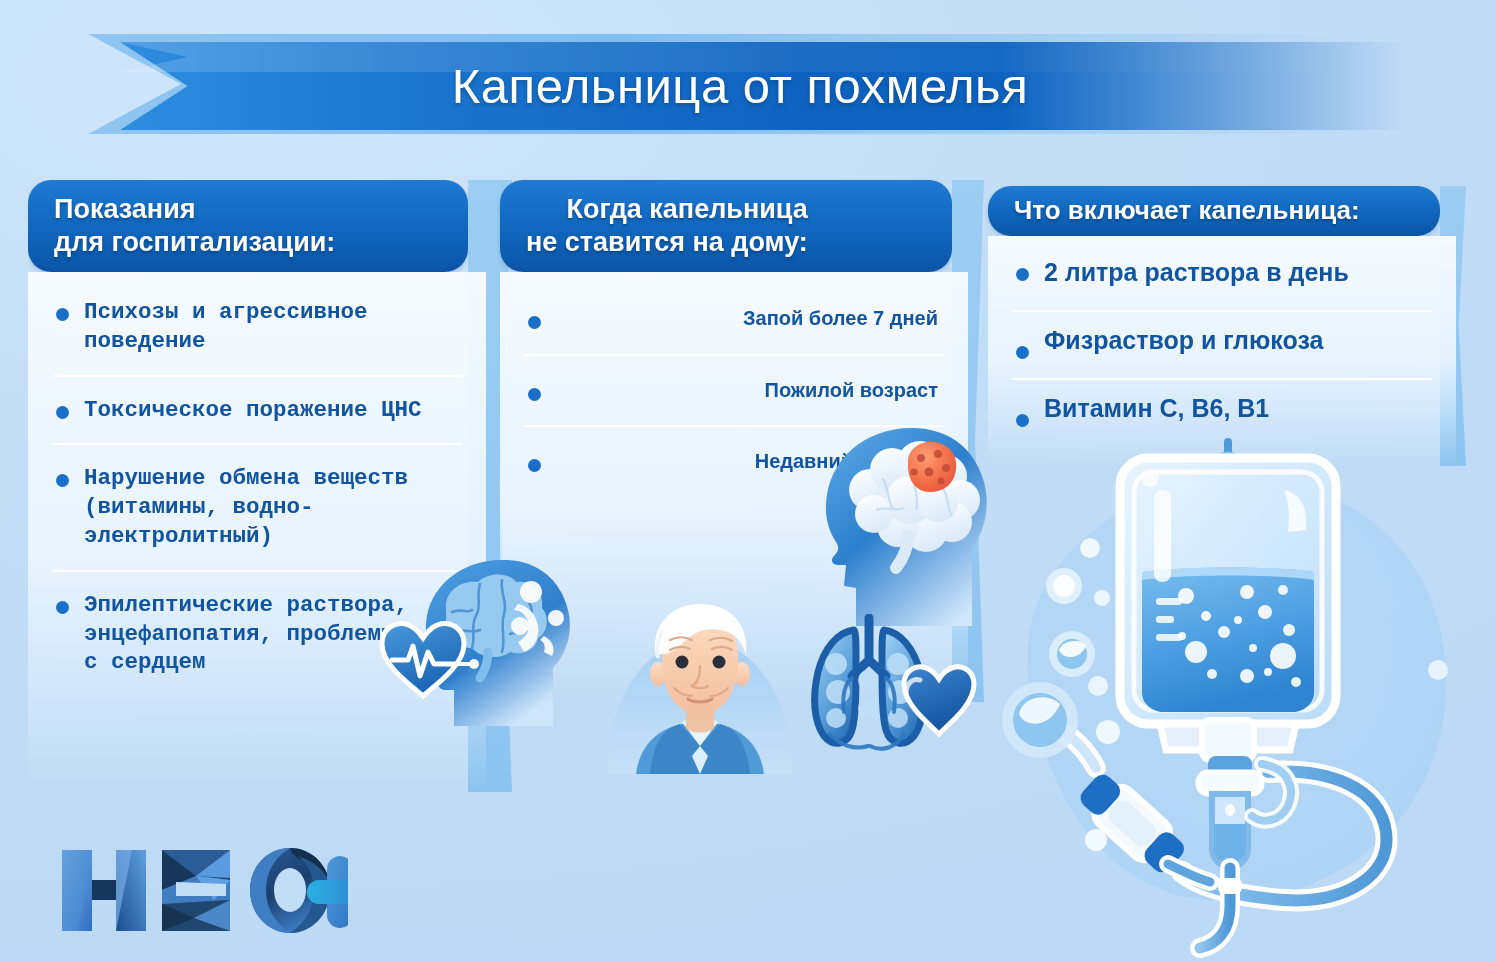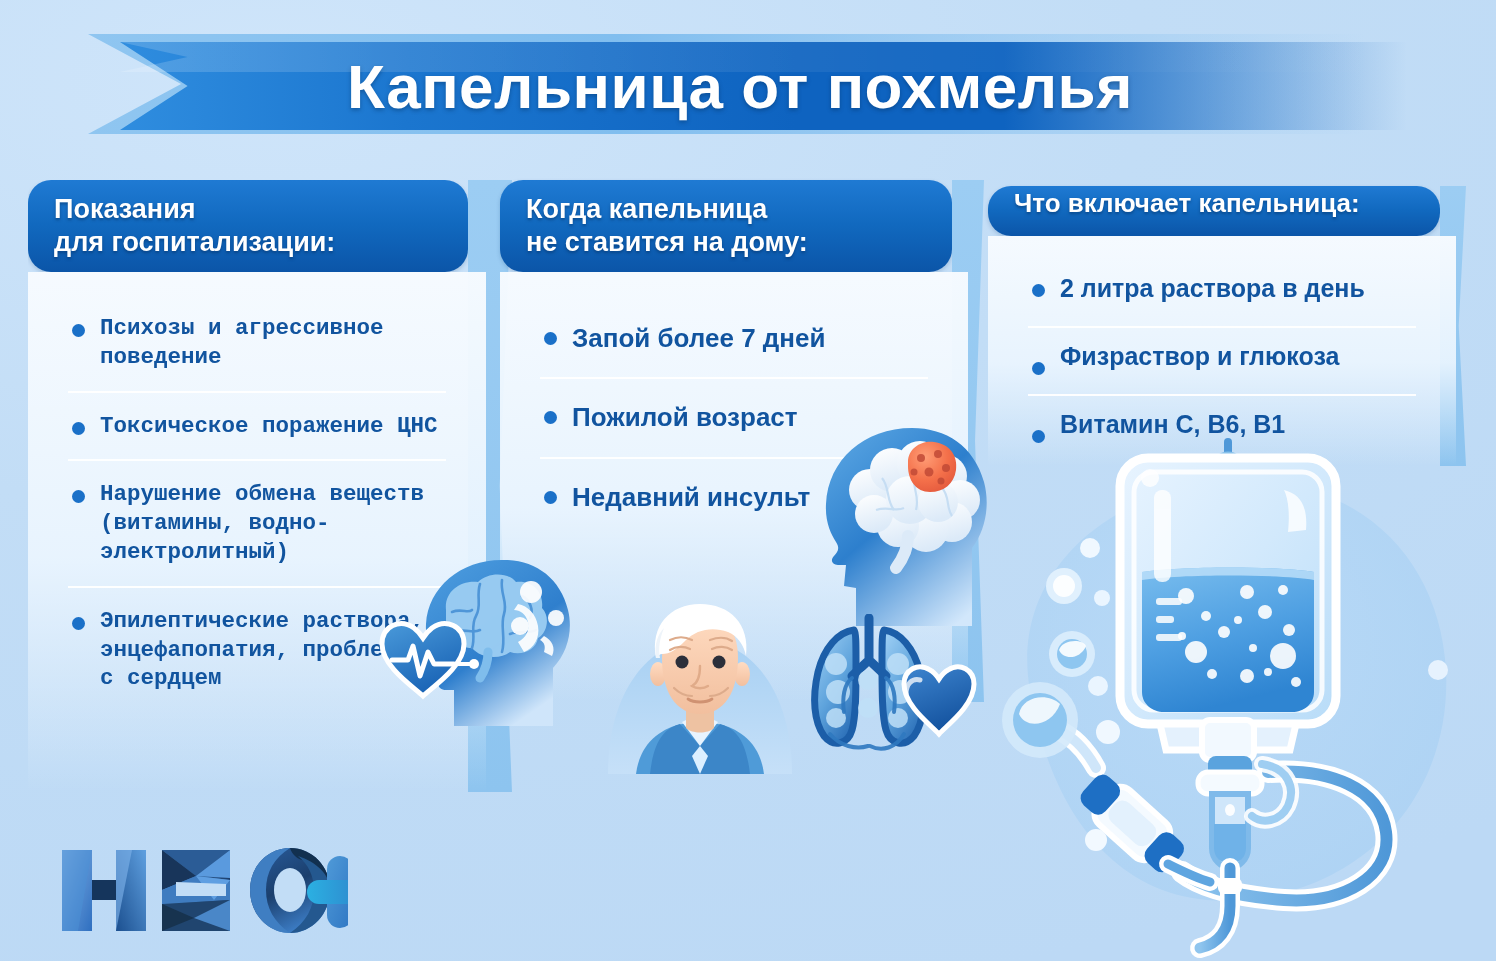--- a/index.html
+++ b/index.html
@@ -31,21 +31,21 @@
     clip-path:polygon(0% 0%, 100% 0%, 100% 100%, 0% 100%, 5.2% 50%);
     display:flex;align-items:center;justify-content:center;
   }
   .ribbon-gloss{
     position:absolute;left:120px;top:14px;width:1300px;height:30px;
     background:linear-gradient(90deg,rgba(255,255,255,.17),rgba(255,255,255,.05) 60%,rgba(255,255,255,0));
     clip-path:polygon(0% 0%, 100% 0%, 100% 100%, 0% 100%, 5.2% 50%);
     pointer-events:none;
   }
   .title-text{
-    font-size:62px;font-weight:bold;color:#ffffff;letter-spacing:.5px;
+    font-size:49px;font-weight:normal;color:#ffffff;letter-spacing:.5px;
     text-shadow:0 2px 4px rgba(4,48,96,.45);
     white-space:nowrap;
     transform:translateX(-30px);
   }
 
   
   .card{position:absolute;}
   .card-head{
     position:relative;
     background:linear-gradient(180deg,#1f7ad3 0%,#1169bf 48%,#0b55a8 100%);
@@ -64,21 +64,21 @@
     position:absolute;top:0;height:100%;
     background:linear-gradient(180deg,#9ccdf3,#8dc4ef);
     clip-path:polygon(0% 0%, 100% 0%, 72% 50%, 100% 100%, 0% 100%);
   }
   .card-body{
     position:relative;
     background:linear-gradient(180deg,rgba(247,251,255,.97) 0%,rgba(236,246,255,.90) 55%,rgba(226,240,254,0) 100%);
     padding:26px 24px 24px 24px;
     box-sizing:border-box;
   }
-  ul.items{list-style:none;margin:16px;padding:0;}
+  ul.items{list-style:none;margin:0;padding:0;}
   ul.items li{
     position:relative;
     padding:0 6px 0 32px;
     color:#11549f;
     font-weight:bold;
     font-size:23px;
     line-height:1.28;
     white-space:pre-line;
   }
   ul.items li + li{
@@ -98,31 +98,31 @@
   ul.items li::before{top:10px;}
   ul.items li + li::before{top:29px;}
 
   
   #card-1{left:28px;top:180px;width:458px;}
   #card-1 .card-head{height:92px;width:440px;clip-path:polygon(0% 0%,100% 0%,100% 100%,0% 100%);}
   #card-1 .head-tail{left:440px;width:44px;}
   #card-1 .card-body{width:458px;height:520px;font-family:Liberation Mono, monospace;}
   #card-1 ul.items li{font-size:22.5px;}
 
-  #card-2{left:500px;top:180px;width:468px;}
+  #card-2{left:500px;top:180px;width:468px;text-align:right;}
   #card-2 .card-head{height:92px;width:452px;}
   #card-2 .head-tail{left:452px;width:32px;}
   #card-2 .card-body{width:468px;height:430px;padding-top:34px;}
-  #card-2 ul.items li{font-size:26px;}
+  #card-2 ul.items li{font-size:20px;}
   #card-2 ul.items li{padding-bottom:22px;}
   #card-2 ul.items li + li{padding-top:22px;}
   #card-2 ul.items li + li::before{top:32px;}
 
   #card-3{left:988px;top:186px;width:468px;}
-  #card-3 .card-head{height:50px;width:452px;align-items:flex-end;}
+  #card-3 .card-head{height:50px;width:452px;}
   #card-3 .head-tail{left:452px;width:26px;}
   #card-3 .card-head-text{font-size:26px;}
   #card-3 .card-body{width:468px;height:230px;padding-top:20px;}
   #card-3 ul.items li{font-size:25px;padding-bottom:22px;}
   #card-3 ul.items li + li{padding-top:12px;}
   #card-3 ul.items li::before{top:12px;}
   #card-3 ul.items li + li::before{top:34px;}
 
   
   .illus{position:absolute;pointer-events:none;}

